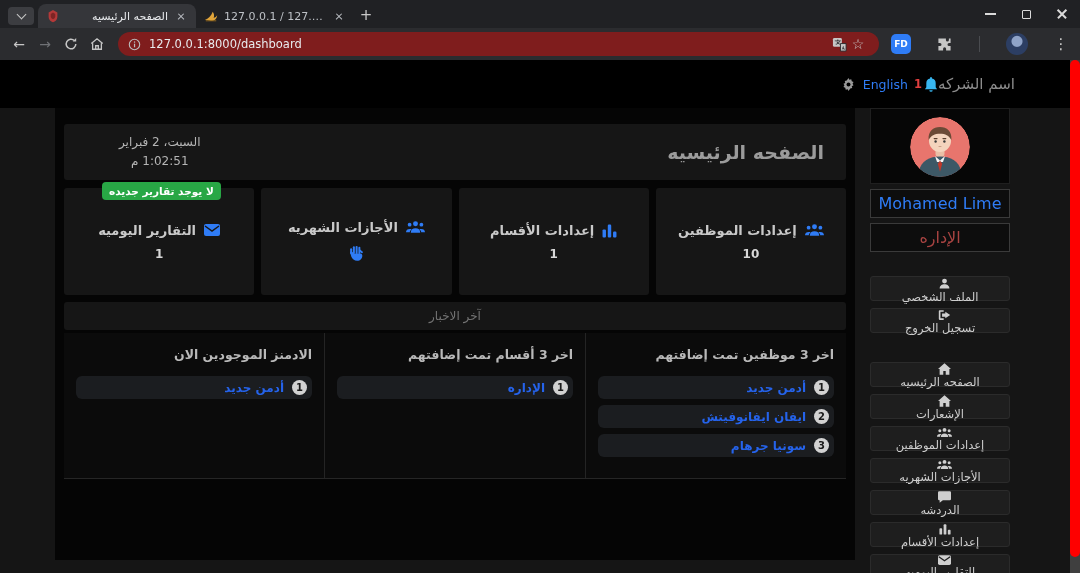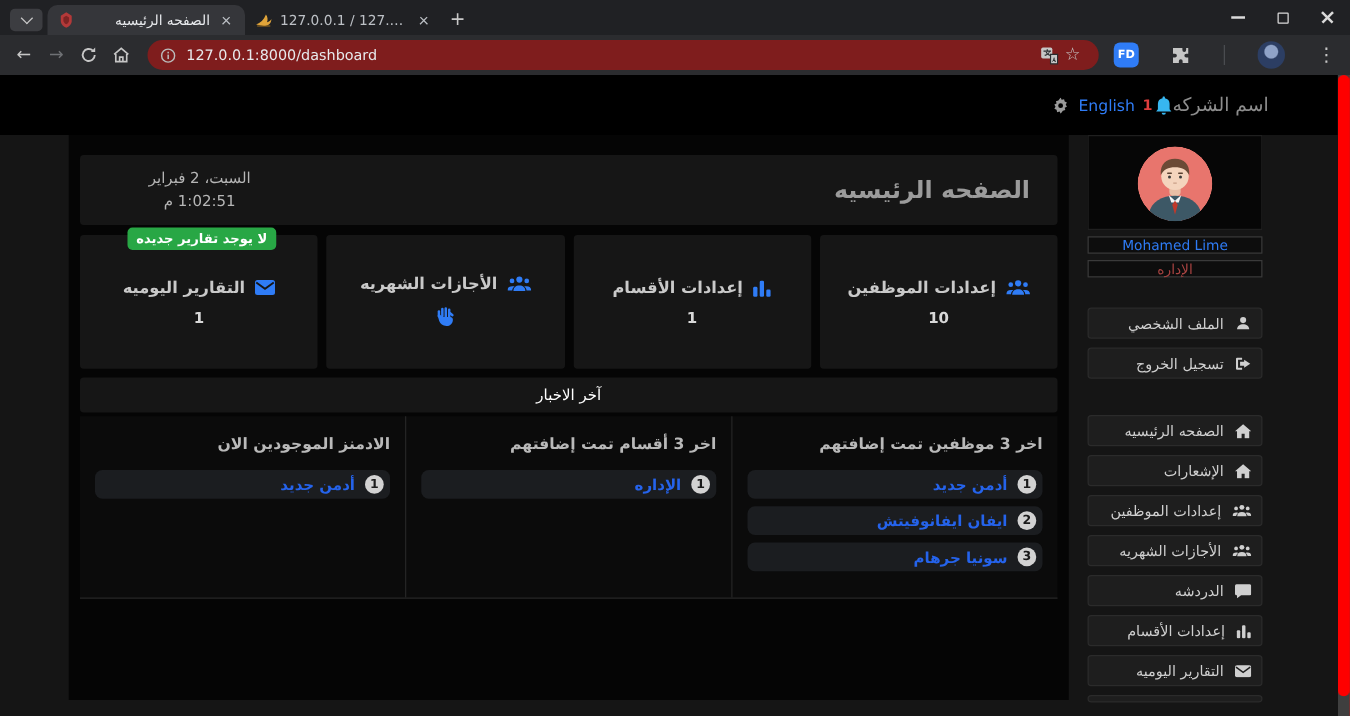--- a/index.html
+++ b/index.html
@@ -55,27 +55,27 @@
   .notif-count { color:#e03e3e; font-size:11.5px; font-weight:bold; margin-right:2px; }
   .company-name { color:#8d8d8d; font-size:15px; direction:rtl; }
 
   
   .page-body { direction:rtl; display:flex; width:1070px; height:465px; align-items:flex-start; }
 
   .sidebar { width:203px; flex:none; padding-right:3px; }
   .sb-inner { width:140px; margin-right:57px; }
   .avatar-box { background:#060606; border:1px solid #1f1f1f; padding:8px 0 6px; }
   .avatar { width:60px; height:60px; margin:0 auto; border-radius:50%; overflow:hidden; display:block; }
-  .sb-strip { height:14px; background:#0d0d0d; border:1px solid #3a3a3a; margin-top:5px;
-              display:flex; align-items:center; justify-content:center; font-size:11px; }
+  .sb-strip { height:29px; background:#0d0d0d; border:1px solid #3a3a3a; margin-top:5px;
+              display:flex; align-items:center; justify-content:center; font-size:16px; }
   .sb-name { color:#2f7cf6; direction:ltr; }
   .sb-role { color:#a94442; }
   .sb-menu { margin-top:24px; }
   .sb-item { height:25px; background:#1e1e1e; border:1px solid #2b2b2b; border-radius:3px; margin-bottom:7px;
-             display:flex; align-items:center; padding:0 8px; color:#cfcfcf; font-size:11.5px; }
+             display:flex; align-items:center; padding:0 8px; color:#cfcfcf; font-size:11.5px;flex-direction:column; }
   .sb-item .sbi-ic { margin-left:9px; display:flex; flex:none; }
   .sb-gap { height:22px; }
   .sb-item.partial { margin-bottom:0; height:6px; }
   svg.ic { fill:#cfcfcf; }
 
   
   .main { width:800px; margin-right:12px; background:#050505; height:452px; padding:16px 9px 0 9px;
           position:relative; }
   .head-card { background:#161616; border-radius:3px; height:56px; display:flex; align-items:center;
                justify-content:space-between; padding:0 22px 0 55px; }
@@ -85,21 +85,21 @@
   .cards-row { display:flex; gap:7px; margin-top:8px; position:relative; }
   .stat-card { flex:1; background:#161616; border-radius:3px; height:107px; display:flex; flex-direction:column;
                align-items:center; justify-content:center; }
   .sc-top { display:flex; align-items:center; gap:8px; color:#c9c9c9; font-size:13px; font-weight:bold; }
   .sc-val { color:#d8d8d8; font-size:12px; font-weight:bold; margin-top:9px; min-height:14px; }
   svg.blue { fill:#2f7cf6; }
   .new-badge { position:absolute; left:-5px; top:-6px; background:#28a745; color:#fff; font-size:10.5px;
                font-weight:bold; padding:3px 7px; border-radius:4px; z-index:3;margin-left:43px; }
 
   .news-bar { margin-top:7px; background:#161616; border-radius:3px; height:28px; display:flex;
-              align-items:center; justify-content:center; color:#ffffff; font-size:12px; }
+              align-items:center; justify-content:center; color:#737373; font-size:12px; }
 
   .columns { margin-top:3px; display:flex; background:#0b0b0b; border-bottom:1px solid #262626; height:146px; }
   .col { flex:1; border-left:1px solid #242424; padding:14px 12px 0 12px; }
   .col:last-child { border-left:none; }
   .col-title { color:#b9b9b9; font-size:12.5px; font-weight:bold; margin-bottom:14px; }
   .pill { background:#1b1d20; border-radius:6px; height:23px; display:flex; align-items:center;
           padding:0 5px; margin-bottom:6px; }
   .pill .num { width:15px; height:15px; border-radius:50%; background:#d2d2d2; color:#1a1a1a; font-size:10px;
                font-weight:bold; display:flex; align-items:center; justify-content:center; margin-left:8px; flex:none; }
   .pill .plabel { color:#2563eb; font-size:12px; font-weight:bold; }

